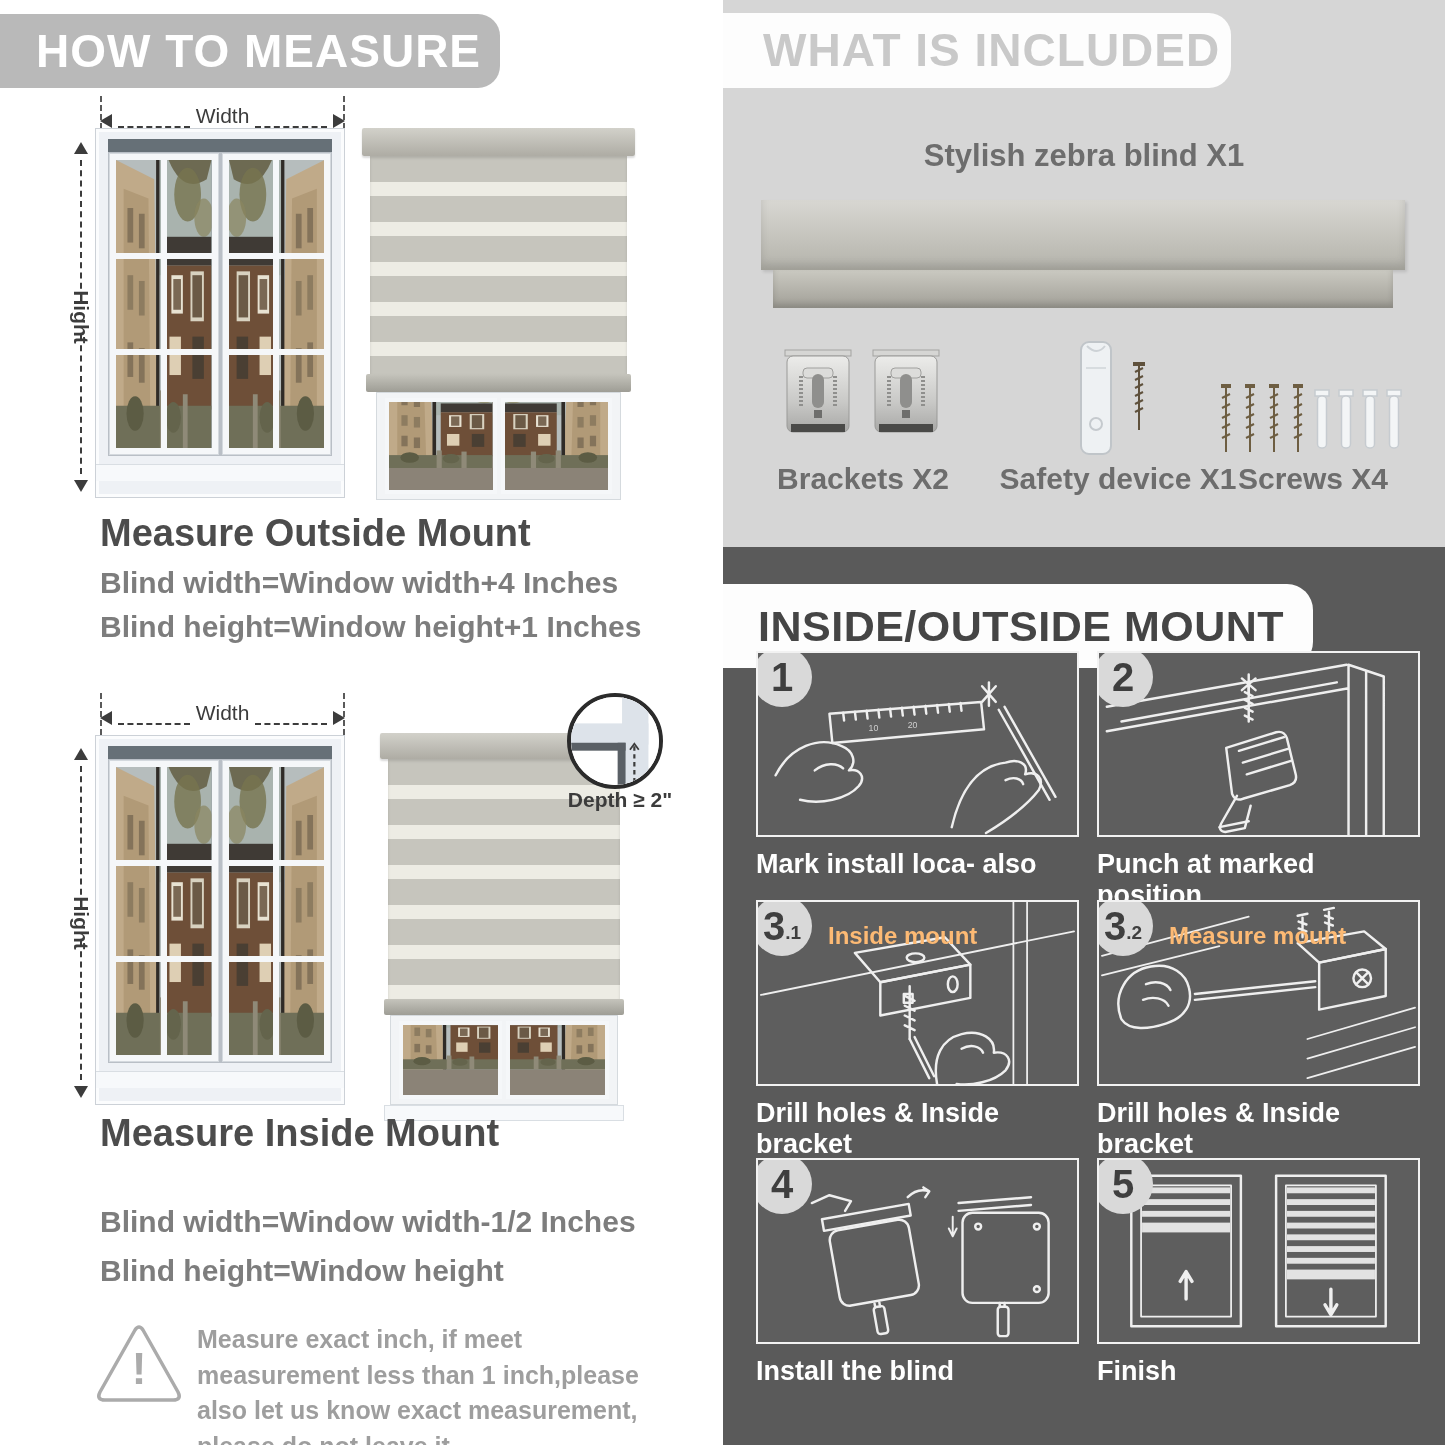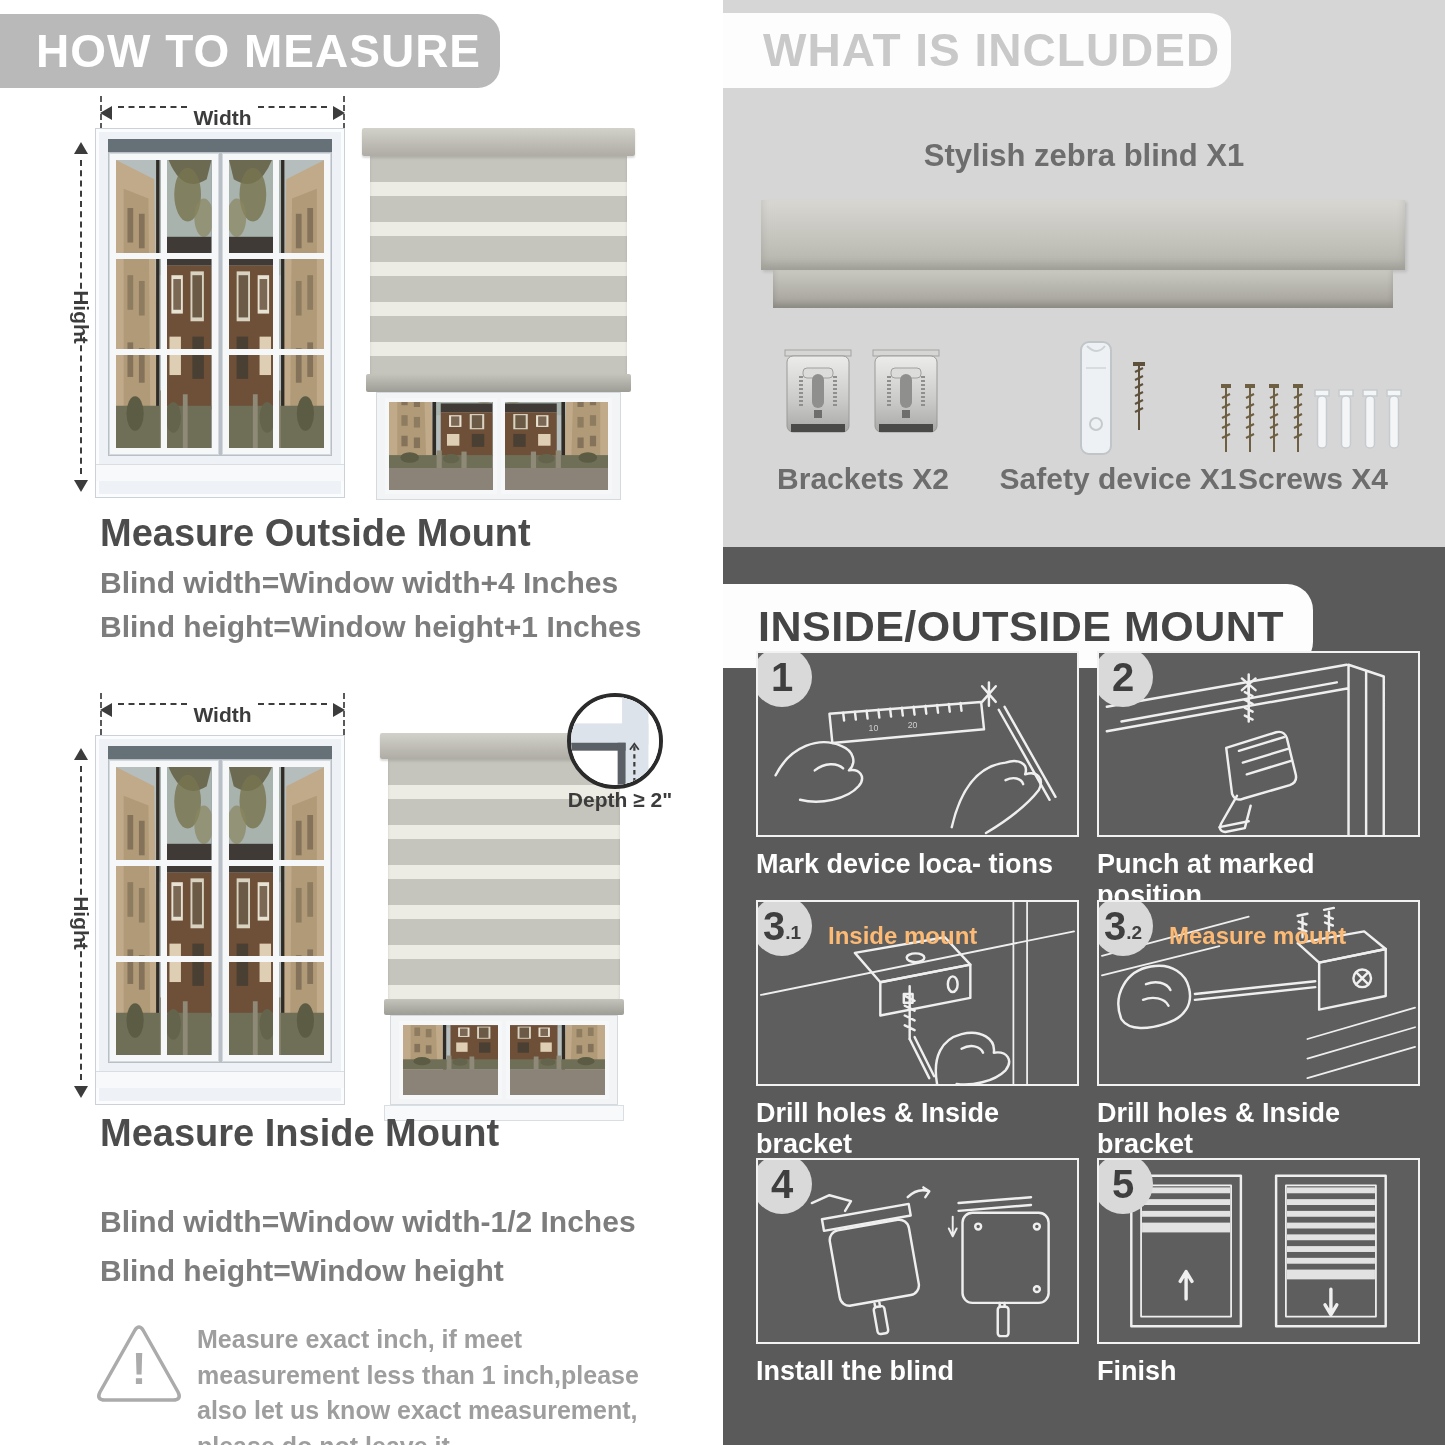--- a/index.html
+++ b/index.html
@@ -9,21 +9,21 @@
 
   
   .hdr-left{left:0;top:14px;width:500px;height:74px;background:#b9b9b9;
             border-radius:0 22px 22px 0;color:#fff;font-size:46px;font-weight:bold;
             line-height:74px;padding-left:36px;letter-spacing:1px;box-sizing:border-box;}
 
   .sec-title{font-size:38px;font-weight:bold;color:#4c4c4c;}
   .sec-line{font-size:30px;font-weight:bold;color:#7d7d7d;}
 
   
-  .harrow{display:flex;align-items:flex-start;color:#3c3c3c;font-weight:bold;font-size:21px;height:22px;}
+  .harrow{display:flex;align-items:flex-end;color:#3c3c3c;font-weight:normal;font-size:21px;height:22px;}
   .harrow .dashline{flex:1;height:0;border-top:2px dashed #3c3c3c;margin:0 6px;}
   .tri{width:0;height:0;}
   .tri.l{border-top:7px solid transparent;border-bottom:7px solid transparent;border-right:12px solid #3c3c3c;}
   .tri.r{border-top:7px solid transparent;border-bottom:7px solid transparent;border-left:12px solid #3c3c3c;}
   .tri.u{border-left:7px solid transparent;border-right:7px solid transparent;border-bottom:12px solid #3c3c3c;}
   .tri.d{border-left:7px solid transparent;border-right:7px solid transparent;border-top:12px solid #3c3c3c;}
   .varrow{display:flex;flex-direction:column;align-items:center;color:#3c3c3c;font-weight:bold;font-size:21px;width:22px;}
   .varrow .dashline{flex:1;width:0;border-left:2px dashed #3c3c3c;margin:6px 0;}
   .varrow .lbl{transform:rotate(90deg);white-space:nowrap;}
   .guide{border-left:2px dashed #5a5a5a;width:0;}
@@ -403,21 +403,21 @@
           <text x="110" y="80" font-size="9" fill="#cfcfcf" stroke="none" font-family="Liberation Sans">10</text>
           <text x="150" y="77" font-size="9" fill="#cfcfcf" stroke="none" font-family="Liberation Sans">20</text>
           <path d="M226,34 L240,50 M240,34 L226,50 M233,30 L233,54"></path>
           <path d="M15,125 C30,95 60,85 82,95 C95,100 98,112 90,120 C100,118 108,126 100,136 C88,150 60,155 40,150"></path>
           <path d="M55,120 C65,112 78,112 84,118"></path>
           <path d="M243,58 L295,150 M249,55 L301,147"></path>
           <path d="M195,178 C205,135 225,115 250,112 C262,108 274,112 270,124 C282,120 290,128 284,140 C270,158 250,172 230,184"></path>
           <path d="M250,130 C258,126 266,128 268,134"></path>
         </svg>
       </div>
-      <div class="step-caption">Mark device loca- tions</div>
+      <div class="step-caption">Mark install loca- also</div>
     </div>
 
     <div class="abs step" style="left:374px;top:104px;">
       <div class="step-panel">
         <div class="badge">
           <span>2</span>
             <span class="sub"></span>
         </div>
         <svg class="art" viewBox="0 0 320 186" fill="none" stroke="#efefef" stroke-width="2.5" stroke-linecap="round" stroke-linejoin="round">
           <path d="M5,55 L250,12 M5,80 L252,36 M252,12 L252,186 M270,18 L270,186 M288,24 L288,186 M252,12 L288,24 M20,70 L240,30"></path>

